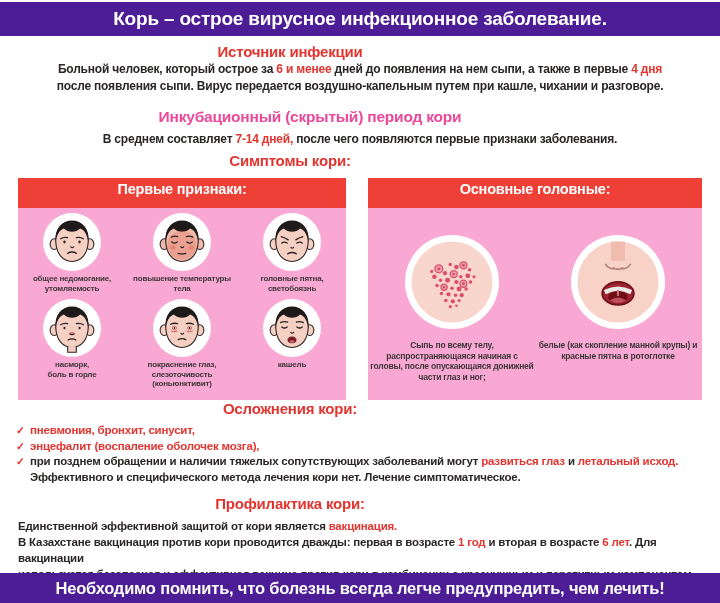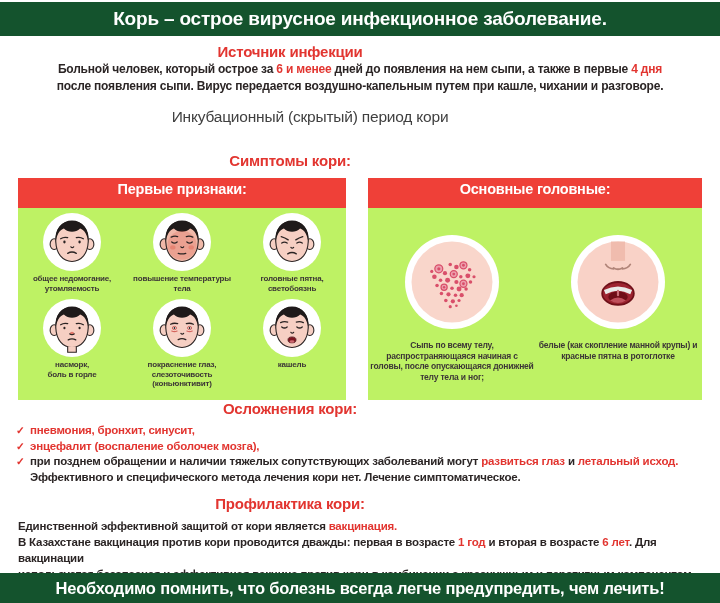--- a/index.html
+++ b/index.html
@@ -1,39 +1,39 @@
 <!DOCTYPE html>
 <html><head>
 <meta charset="utf-8">
 <style>
   * { margin:0; padding:0; box-sizing:border-box; }
   html,body { width:720px; height:603px; background:#fff; overflow:hidden;
     font-family:"Liberation Sans", sans-serif; letter-spacing:-0.2px; }
   .page { position:relative; width:720px; height:603px; background:#fff; color:#2b2525; }
 
-  .banner { position:absolute; left:0; width:720px; background:#14532d; color:#fff;
+  .banner { position:absolute; left:0; width:720px; background:#4c1d95; color:#fff;
     text-align:center; font-weight:bold; }
   .banner-top { top:2px; height:34px; line-height:34px; font-size:19px; }
   .banner-bottom { top:573px; height:30px; line-height:30px; font-size:16.5px; }
 
   .h-red { position:absolute; left:0; width:580px; text-align:center;
     color:#e23530; font-weight:bold; font-size:15px; }
   .h-black { position:absolute; left:0; width:620px; text-align:center;
-    color:#404040; font-weight:normal; font-size:15.5px; }
+    color:#ec4899; font-weight:bold; font-size:15.5px; }
 
   .centered-p { position:absolute; left:20px; width:680px; text-align:center;
     font-size:12px; font-weight:bold; line-height:16.5px; }
   .hl { color:#e23530; }
 
   .panel { position:absolute; top:178px; height:215px; }
   .panel-left { left:18px; width:328px; }
   .panel-right { left:368px; width:334px; }
   .panel-header { height:30px; line-height:23px; background:#ef4038; color:#fff;
     text-align:center; font-weight:bold; font-size:14.5px; }
-  .panel-body { height:192px; background:#bef264; }
+  .panel-body { height:192px; background:#f9a8d4; }
 
   .faces-grid { display:grid; grid-template-columns:104px 116px 104px; padding:5px 2px 0; }
   .face-cell { display:flex; flex-direction:column; align-items:center; }
   .small-circle { width:58px; height:58px; border-radius:50%; background:#fff;
     display:flex; align-items:center; justify-content:center; }
   .small-circle svg { width:54px; height:54px; }
   .face-caption { margin-top:3px; height:25px; font-size:8px; line-height:9.5px;
     font-weight:bold; text-align:center; color:#3c3636; white-space:pre-line; }
 
   .main-row { display:flex; justify-content:space-evenly; padding-top:27px; }
@@ -65,20 +65,21 @@
 
   <div class="h-red" style="top:43px;">Источник инфекции</div>
 
   <div class="centered-p" style="top:61px;">
     <div><span>Больной человек, который острое за </span><span class="hl">6 и менее</span><span> дней до появления на нем сыпи, а также в первые </span><span class="hl">4 дня</span></div>
     <div>после появления сыпи. Вирус передается воздушно-капельным путем при кашле, чихании и разговоре.</div>
   </div>
 
   <div class="h-black" style="top:108px;">Инкубационный (скрытый) период кори</div>
 
+  <div class="centered-p" style="top:131px;"><span>В среднем составляет </span><span class="hl">7-14 дней,</span><span> после чего появляются первые признаки заболевания.</span></div>
 
   <div class="h-red" style="top:152px;">Симптомы кори:</div>
 
   <div class="panel panel-left">
     <div class="panel-header">Первые признаки:</div>
     <div class="panel-body">
       <div class="faces-grid">
         <div class="face-cell">
           <div class="small-circle">
               <svg viewBox="0 0 100 100" xmlns="http://www.w3.org/2000/svg">
@@ -244,21 +245,21 @@
                 <circle cx="61" cy="65" r="2.4" fill="#d94f6a"></circle>
                 <circle cx="43" cy="71" r="2" fill="#d94f6a"></circle>
                 <circle cx="51" cy="72" r="2.4" fill="#d94f6a"></circle>
                 <circle cx="58" cy="71" r="1.8" fill="#d94f6a"></circle>
                 <circle cx="48" cy="78" r="1.8" fill="#d94f6a"></circle>
                 <circle cx="55" cy="77" r="1.5" fill="#d94f6a"></circle>
                 <circle cx="27" cy="38" r="1.8" fill="#d94f6a"></circle>
                 <circle cx="75" cy="44" r="1.8" fill="#d94f6a"></circle>
               </svg>
             </div>
-          <div class="main-caption">Сыпь по всему телу, распространяющаяся начиная с головы, после опускающаяся донижней телу тела и ног;</div>
+          <div class="main-caption">Сыпь по всему телу, распространяющаяся начиная с головы, после опускающаяся донижней части глаз и ног;</div>
         </div>
         <div class="main-item">
           <div class="big-circle">
               <svg viewBox="0 0 100 100" xmlns="http://www.w3.org/2000/svg">
     <circle cx="50" cy="50" r="46" fill="#f9d2c7"></circle>
     <path d="M50,4 L50,26" stroke="#f0bcae" stroke-width="16"></path>
     <path d="M36,30 q3,5 9,5 M64,30 q-3,5 -9,5 M45,34 q5,3 10,0" fill="none" stroke="#b08478" stroke-width="2" stroke-linecap="round"></path>
     <ellipse cx="50" cy="63" rx="18" ry="13" fill="#9d2430" stroke="#6f1019" stroke-width="2"></ellipse>
     <path d="M34,59 Q50,51 66,59 L64,64 Q50,56 36,64 Z" fill="#e9ebe8"></path>
     <ellipse cx="50" cy="67" rx="11" ry="6.5" fill="#6e0d16"></ellipse>

